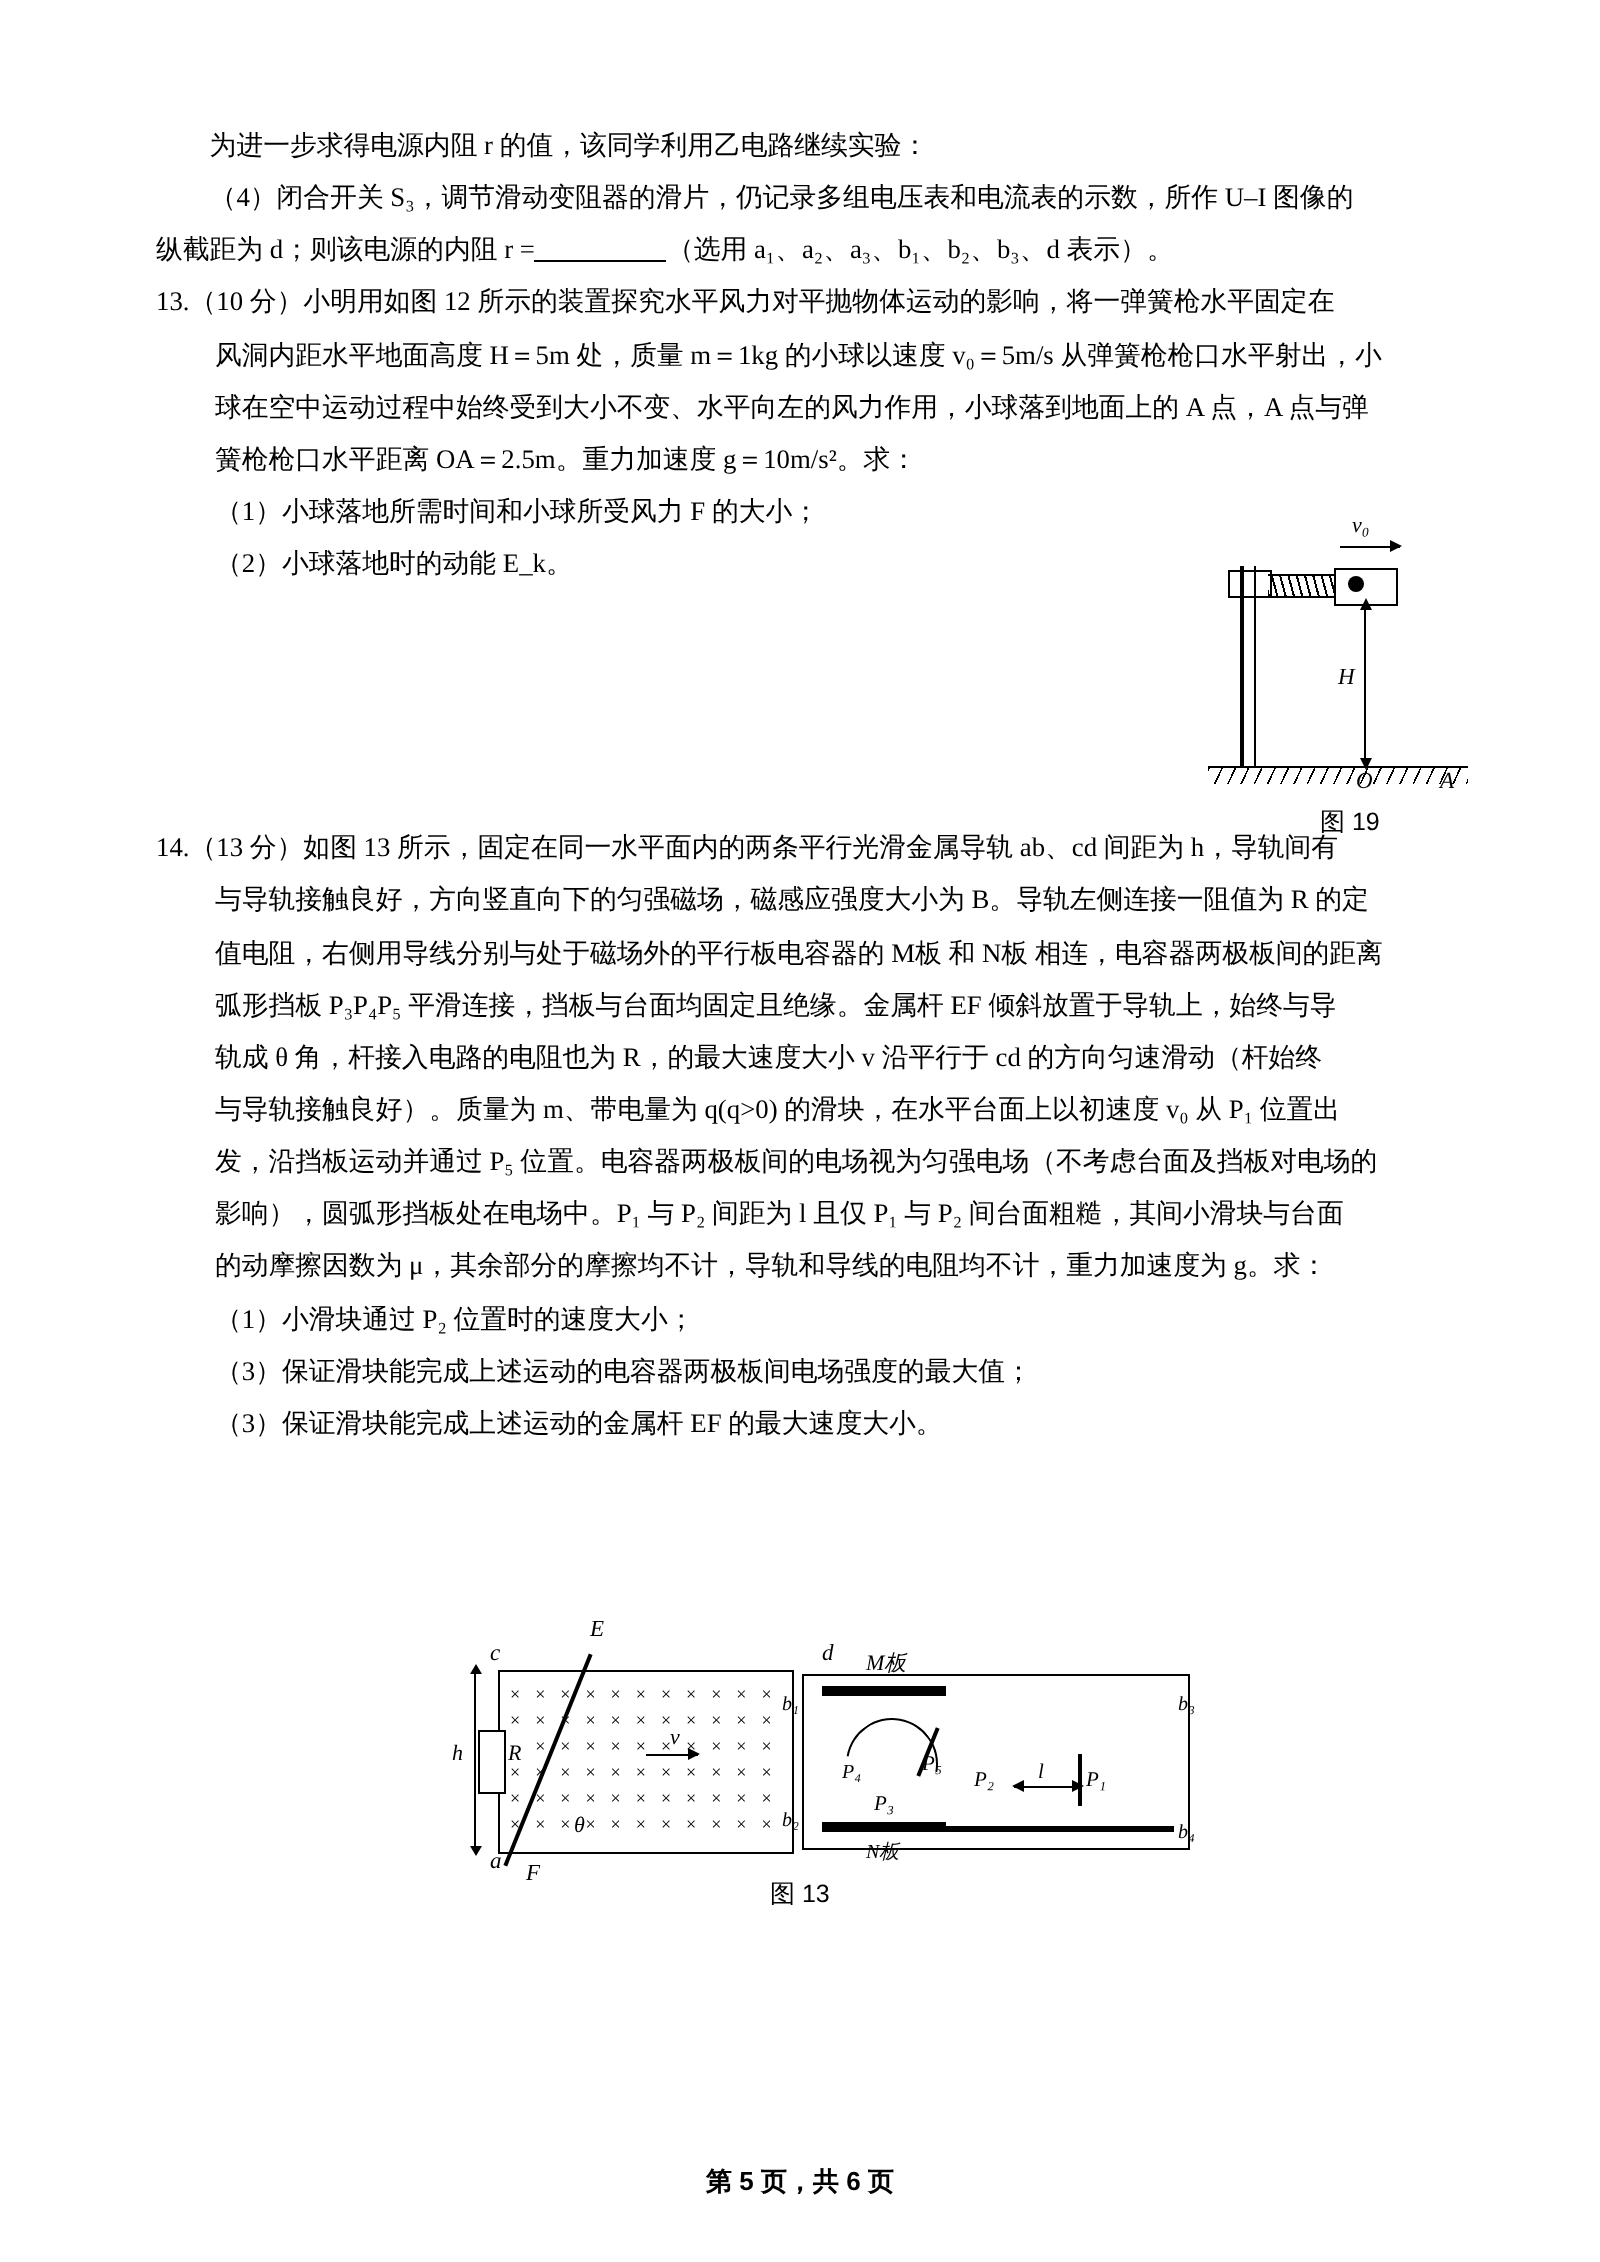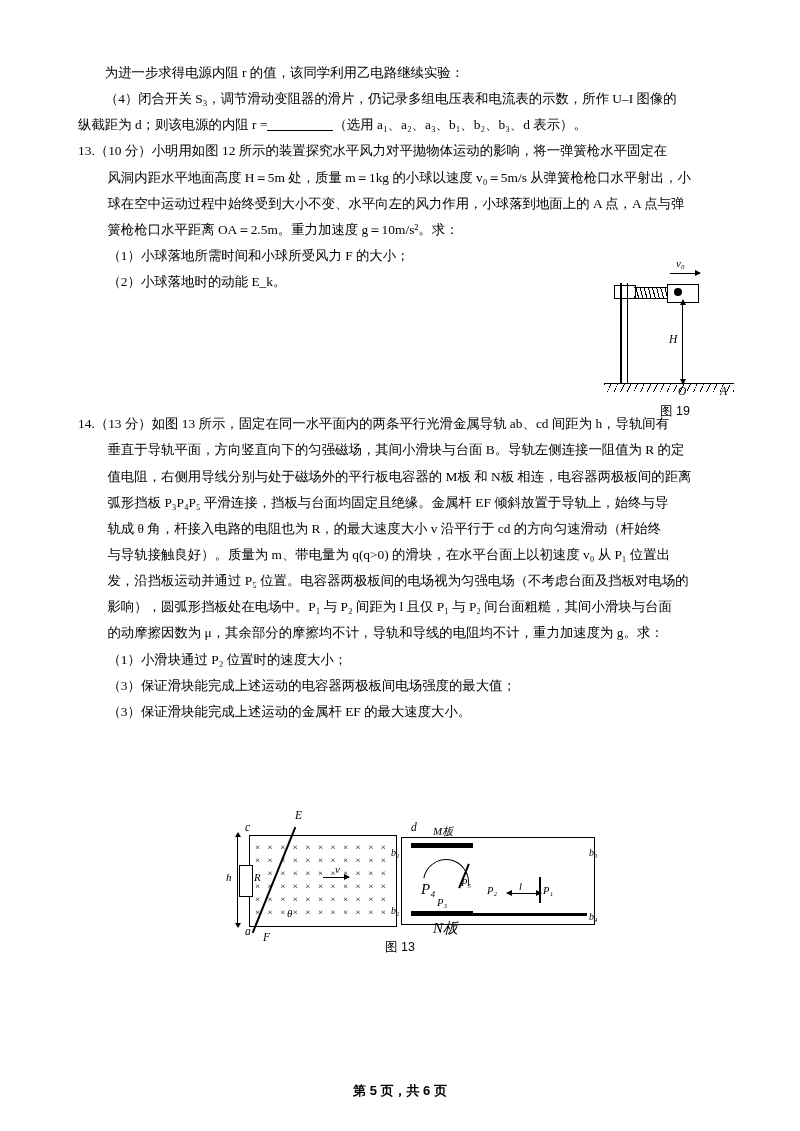--- a/index.html
+++ b/index.html
@@ -136,34 +136,34 @@
   .fig13 .cap-box{
     position:absolute;left:186px;top:22px;width:192px;height:86px;border:1.4px solid #000;
   }
   .fig13 .plate-top{
     position:absolute;left:196px;top:28px;width:62px;height:5px;background:#000;
   }
   .fig13 .plate-bot{
     position:absolute;left:196px;top:96px;width:62px;height:5px;background:#000;
   }
   .fig13 .mlab{position:absolute;left:218px;top:9px;font-size:11px;font-style:italic;}
-  .fig13 .nlab{position:absolute;left:218px;top:104px;font-size:15px;font-style:italic;}
+  .fig13 .nlab{position:absolute;left:218px;top:104px;font-size:10px;font-style:italic;}
   .fig13 .dlab{position:absolute;left:196px;top:6px;font-size:11.5px;font-style:italic;}
   .fig13 .b1{position:absolute;left:176px;top:32px;font-size:10px;font-style:italic;}
   .fig13 .b2{position:absolute;left:176px;top:90px;font-size:10px;font-style:italic;}
   .fig13 .b3{position:absolute;left:374px;top:32px;font-size:10px;font-style:italic;}
   .fig13 .b4{position:absolute;left:374px;top:96px;font-size:10px;font-style:italic;}
   .fig13 .arc{
     position:absolute;left:208px;top:44px;width:44px;height:44px;
     border:1.8px solid #000;border-radius:50%;
     border-right-color:transparent;border-bottom-color:transparent;
     transform:rotate(55deg);
   }
   .fig13 .p3{position:absolute;left:222px;top:82px;font-size:10.5px;font-style:italic;}
-  .fig13 .p4{position:absolute;left:206px;top:66px;font-size:15px;font-style:italic;}
+  .fig13 .p4{position:absolute;left:206px;top:66px;font-size:10px;font-style:italic;}
   .fig13 .p5{position:absolute;left:246px;top:62px;font-size:10.5px;font-style:italic;}
   .fig13 .p5tick{position:absolute;left:248px;top:48px;width:2px;height:26px;background:#000;transform:rotate(22deg);}
   .fig13 .p1tick{position:absolute;left:324px;top:62px;width:2px;height:26px;background:#000;}
   .fig13 .p2lab{position:absolute;left:272px;top:70px;font-size:10.5px;font-style:italic;}
   .fig13 .p1lab{position:absolute;left:328px;top:70px;font-size:10.5px;font-style:italic;}
   .fig13 .larrow{
     position:absolute;left:292px;top:78px;width:34px;height:1px;background:#000;
   }
   .fig13 .larrow:before{content:"";position:absolute;left:-1px;top:-3px;border-right:6px solid #000;border-top:3px solid transparent;border-bottom:3px solid transparent;}
   .fig13 .larrow:after{content:"";position:absolute;right:-1px;top:-3px;border-left:6px solid #000;border-top:3px solid transparent;border-bottom:3px solid transparent;}
@@ -199,21 +199,21 @@
     <p class="para hang-sub">簧枪枪口水平距离 OA＝2.5m。重力加速度 g＝10m/s²。求：</p>
     <p class="para hang-sub">（1）小球落地所需时间和小球所受风力 F 的大小；</p>
     <p class="para hang-sub">（2）小球落地时的动能 E_k。</p>
 
     <div class="gap-a"></div>
     <div class="gap-b"></div>
 
     <p class="para hang">
       <span>14.</span><span>（13 分）</span><span>如图 13 所示，固定在同一水平面内的两条平行光滑金属导轨 ab、cd 间距为 h，导轨间有</span>
     </p>
-    <p class="para hang-sub">垂直于导轨平面，方向竖直向下的匀强磁场，其间小滑块与台面 B。导轨左侧连接一阻值为 R 的定</p>
+    <p class="para hang-sub">与导轨接触良好，方向竖直向下的匀强磁场，磁感应强度大小为 B。导轨左侧连接一阻值为 R 的定</p>
     <p class="para hang-sub">值电阻，右侧用导线分别与处于磁场外的平行板电容器的 M板 和 N板 相连，电容器两极板间的距离</p>
     <p class="para hang-sub">弧形挡板 P₃P₄P₅ 平滑连接，挡板与台面均固定且绝缘。金属杆 EF 倾斜放置于导轨上，始终与导</p>
     <p class="para hang-sub">轨成 θ 角，杆接入电路的电阻也为 R，的最大速度大小 v 沿平行于 cd 的方向匀速滑动（杆始终</p>
     <p class="para hang-sub">与导轨接触良好）。质量为 m、带电量为 q(q&gt;0) 的滑块，在水平台面上以初速度 v₀ 从 P₁ 位置出</p>
     <p class="para hang-sub">发，沿挡板运动并通过 P₅ 位置。电容器两极板间的电场视为匀强电场（不考虑台面及挡板对电场的</p>
     <p class="para hang-sub">影响），圆弧形挡板处在电场中。P₁ 与 P₂ 间距为 l 且仅 P₁ 与 P₂ 间台面粗糙，其间小滑块与台面</p>
     <p class="para hang-sub">的动摩擦因数为 μ，其余部分的摩擦均不计，导轨和导线的电阻均不计，重力加速度为 g。求：</p>
     <p class="para hang-sub">（1）小滑块通过 P₂ 位置时的速度大小；</p>
     <p class="para hang-sub">（3）保证滑块能完成上述运动的电容器两极板间电场强度的最大值；</p>
     <p class="para hang-sub">（3）保证滑块能完成上述运动的金属杆 EF 的最大速度大小。</p>

